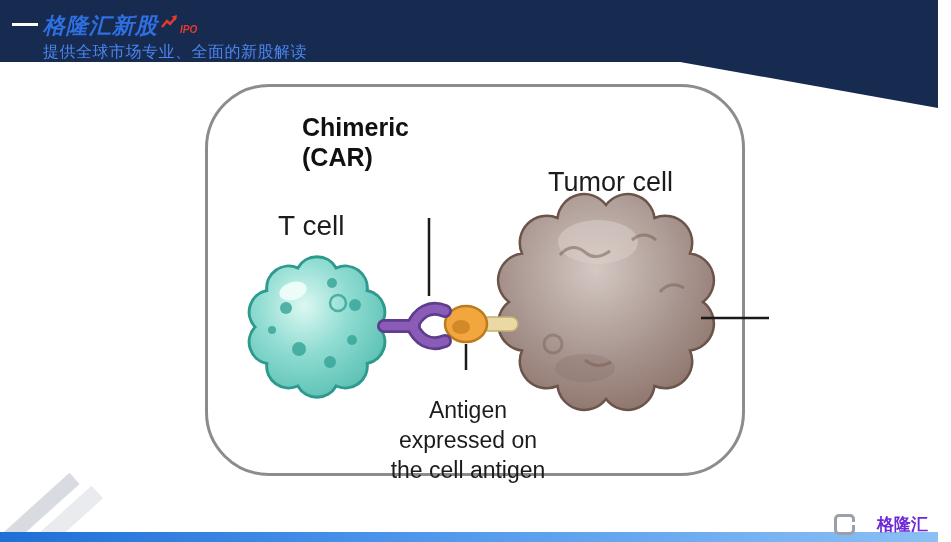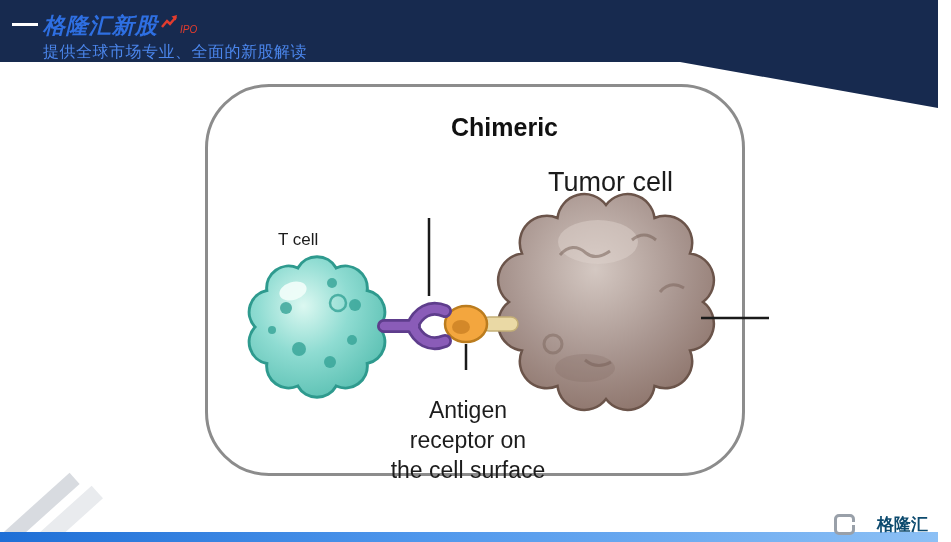--- a/index.html
+++ b/index.html
@@ -7,41 +7,41 @@
   .page{position:relative;width:938px;height:542px;background:#fff;overflow:hidden;}
 
   
   .header{position:absolute;top:0;left:0;width:100%;height:62px;background:#172a4f;z-index:2;}
   .corner-triangle{position:absolute;top:62px;right:0;width:258px;height:46px;background:#172a4f;
     clip-path:polygon(0 0,100% 0,100% 100%);z-index:2;}
   .brand-row{position:absolute;left:12px;top:11px;display:flex;align-items:flex-start;z-index:3;}
   .brand-dash{width:26px;height:3px;background:#ffffff;margin:12px 5px 0 0;}
   .brand-text{font-size:22px;font-weight:bold;font-style:italic;color:#2e6fe2;letter-spacing:1px;white-space:nowrap;}
   .brand-arrow{margin:3px 0 0 3px;}
-  .brand-suffix{font-size:10px;font-weight:normal;font-style:italic;color:#e23c2e;margin:13px 0 0 1px;}
+  .brand-suffix{font-size:10px;font-weight:bold;font-style:italic;color:#e23c2e;margin:13px 0 0 1px;}
   .tagline{position:absolute;left:43px;top:42px;font-size:16px;color:#4b86ec;letter-spacing:.5px;z-index:3;white-space:nowrap;}
 
   
   .diagram-box{position:absolute;left:205px;top:84px;width:540px;height:392px;border:3px solid #8c8c8c;
     border-radius:64px;background:#fff;box-sizing:border-box;z-index:1;}
   .diagram-svg{position:absolute;left:0;top:0;z-index:3;pointer-events:none;}
   .label{position:absolute;z-index:4;color:#1c1c1c;}
-  .title{left:302px;top:112px;width:256px;text-align:right;font-size:25px;font-weight:700;line-height:30px;color:#111;}
+  .title{left:302px;top:112px;width:256px;text-align:left;font-size:25px;font-weight:700;line-height:30px;color:#111;}
   .tumor-label{left:548px;top:167px;font-size:27px;}
-  .tcell-label{left:278px;top:230px;font-size:17px;}
+  .tcell-label{left:278px;top:210px;font-size:28px;}
   .antigen-note{left:352px;top:366px;width:232px;text-align:center;font-size:23px;line-height:30px;margin-top:29px;}
 
   
   .bottom-bar{position:absolute;left:0;bottom:0;width:100%;height:10px;
     background:linear-gradient(90deg,#1f6fd6 0%,#4f97ec 45%,#8cc0f5 100%);z-index:4;}
   .chevron{position:absolute;z-index:1;transform:rotate(-42deg);}
   .chevron-1{left:-30px;bottom:16px;width:120px;height:15px;background:#d8dbe0;}
   .chevron-2{left:-16px;bottom:-2px;width:130px;height:17px;background:#e9ebee;}
   .watermark{position:absolute;right:10px;bottom:6px;z-index:5;display:flex;align-items:center;gap:22px;
-    color:#0c4a6e;font-weight:bold;font-size:17px;}
+    color:#6d28d9;font-weight:bold;font-size:17px;}
   .wm-icon{width:15px;height:15px;border:3px solid #99a0a9;border-radius:5px;position:relative;}
   .wm-icon::after{content:"";position:absolute;right:-3px;top:5px;width:7px;height:3px;background:#fff;}
 </style>
 </head>
 <body>
 
 <div class="page">
 
   <div class="header"></div>
   <div class="corner-triangle"></div>
@@ -131,27 +131,28 @@
       <path d="M 384 326 L 414 326 M 412 327 C 418 312 430 305 445 311 M 412 325 C 418 340 430 347 445 341" fill="none" stroke="#8a5cb8" stroke-width="8.5" stroke-linecap="round"></path>
     </g>
 
     <line x1="429" y1="218" x2="429" y2="296" stroke="#1a1a1a" stroke-width="2.5"></line>
     <line x1="466" y1="344" x2="466" y2="370" stroke="#1a1a1a" stroke-width="2.5"></line>
     <line x1="701" y1="318" x2="769" y2="318" stroke="#1a1a1a" stroke-width="2.5"></line>
   </svg>
 
   <div class="label title">
     <div>Chimeric</div>
+    <div>(CAR)</div>
   </div>
   <div class="label tumor-label">Tumor cell</div>
   <div class="label tcell-label">T cell</div>
   <div class="label antigen-note">
     <div>Antigen</div>
-    <div>receptor on</div>
-    <div>the cell surface</div>
+    <div>expressed on</div>
+    <div>the cell antigen</div>
   </div>
 
   <div class="chevron chevron-1"></div>
   <div class="chevron chevron-2"></div>
   <div class="bottom-bar"></div>
 
   <div class="watermark">
     <span class="wm-icon"></span>
     <span>格隆汇</span>
   </div>

